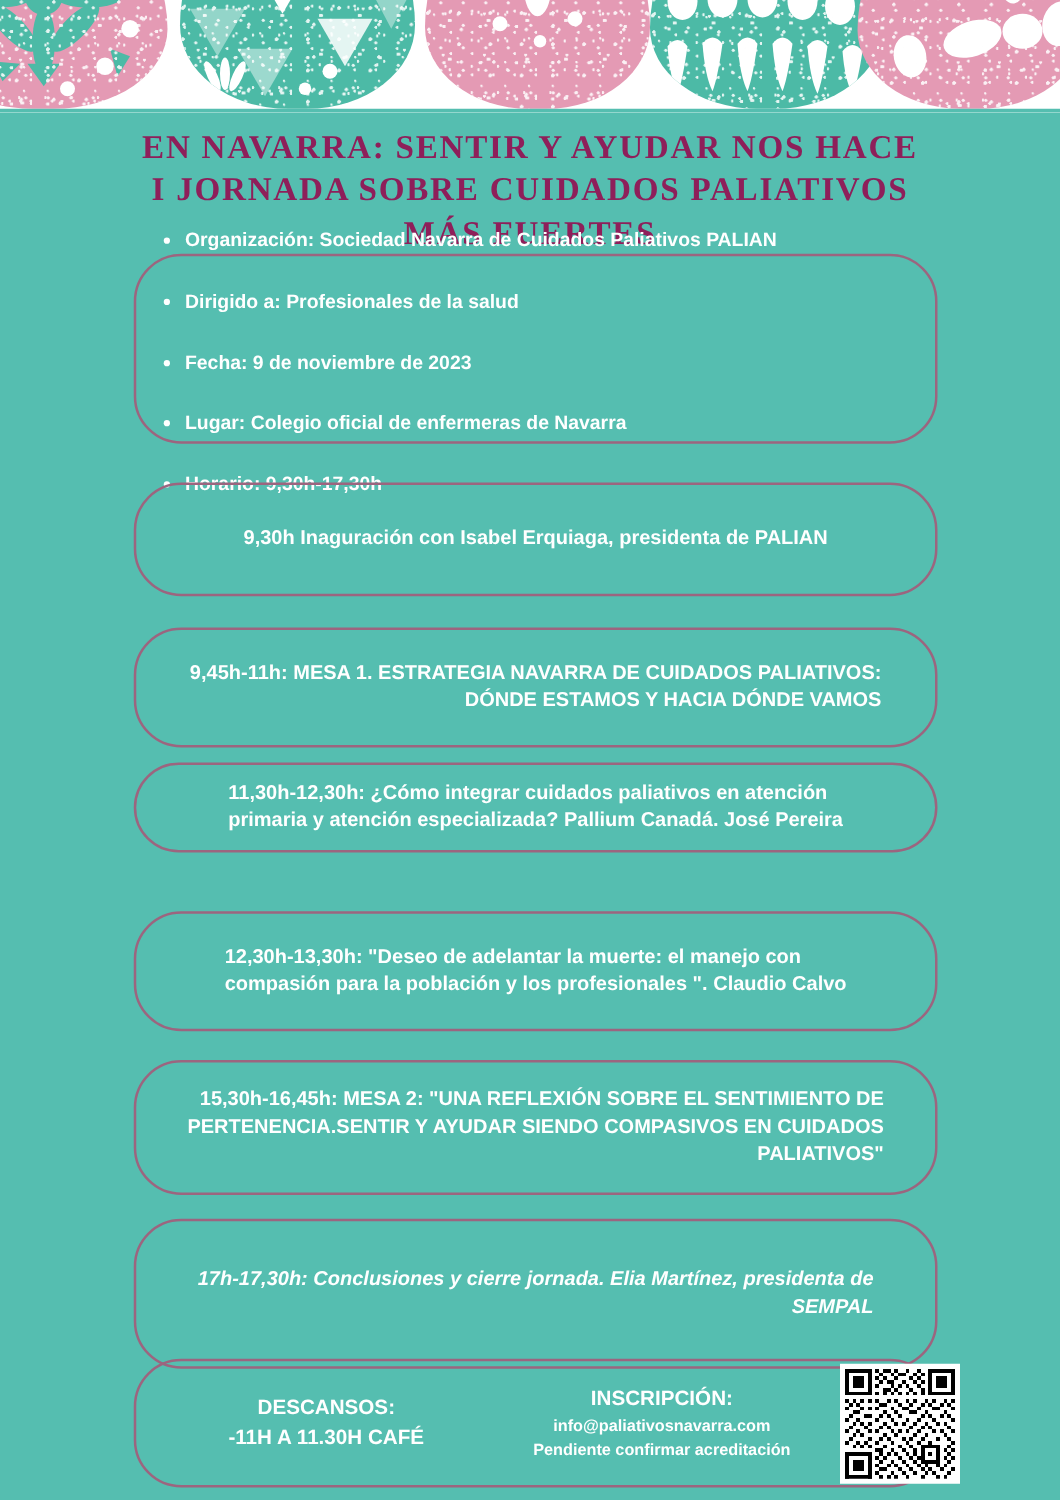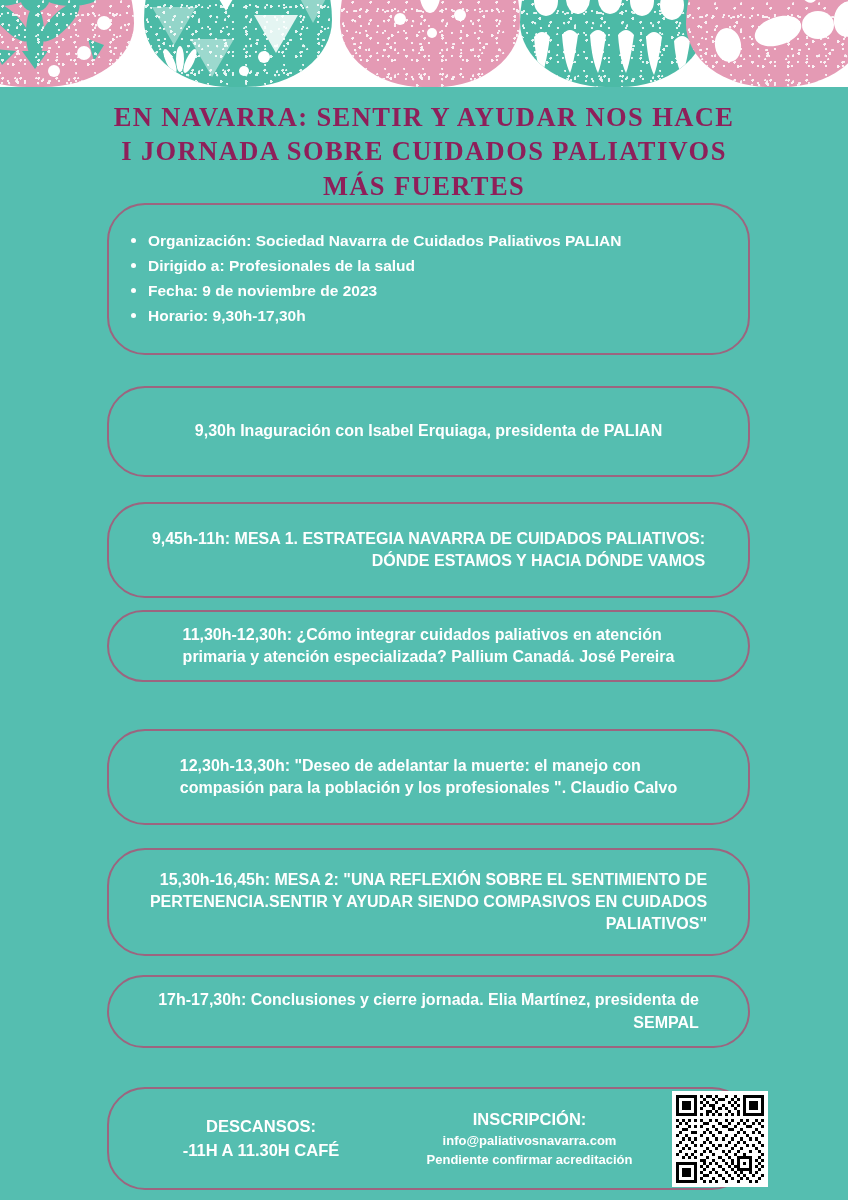--- a/index.html
+++ b/index.html
@@ -95,21 +95,21 @@
   .box-inner { width: 100%; }
 
   
   .bullets {
     list-style: none;
     margin: 0;
     padding: 0 0 0 22px;
     font-size: 15.5px;
     line-height: 1.60;
   }
-  .bullets li { position: relative; padding-left: 17px; white-space: nowrap; }
+  .bullets li { position: relative; padding-left: 17px; white-space: nowrap; margin-top: 24px; }
   .bullets li::before {
     content: "";
     position: absolute;
     left: 0; top: 9px;
     width: 5px; height: 5px;
     border-radius: 50%;
     background: #ffffff;
   }
 
   .sched-text {
@@ -292,20 +292,21 @@
     <span class="ln">I JORNADA SOBRE CUIDADOS PALIATIVOS</span>
     <span class="ln">MÁS FUERTES</span>
   </div>
 
   <div class="box" style="top:203px; height:152px;">
     <div class="box-inner">
       <ul class="bullets">
         <li>Organización: Sociedad Navarra de Cuidados Paliativos PALIAN</li>
         <li>Dirigido a: Profesionales de la salud</li>
         <li>Fecha: 9 de noviembre de 2023</li>
+        <li>Lugar: Colegio oficial de enfermeras de Navarra</li>
         <li>Horario: 9,30h-17,30h</li>
       </ul>
     </div>
   </div>
 
   <div class="box" style="top:386px; height:91px;">
     <div class="sched-text">
       <div>9,30h Inaguración con Isabel Erquiaga, presidenta de PALIAN</div>
     </div>
   </div>
@@ -332,21 +333,21 @@
   </div>
 
   <div class="box" style="top:848px; height:108px;">
     <div class="sched-text">
       <div>15,30h-16,45h: MESA 2:  "UNA REFLEXIÓN SOBRE EL SENTIMIENTO DE</div>
       <div>PERTENENCIA.SENTIR Y AYUDAR SIENDO COMPASIVOS EN CUIDADOS</div>
       <div>PALIATIVOS"</div>
     </div>
   </div>
 
-  <div class="box" style="top:975px; height:73px;">
+  <div class="box" style="top:975px; height:120px;font-style:italic;">
     <div class="sched-text">
       <div>17h-17,30h: Conclusiones y cierre jornada. Elia Martínez, presidenta de</div>
       <div>SEMPAL</div>
     </div>
   </div>
 
   <div class="box" style="top:1087px; height:103px;justify-content:flex-end;">
     <div class="footer-grid">
       <div class="footer-col descansos">
         <div>DESCANSOS:</div>

